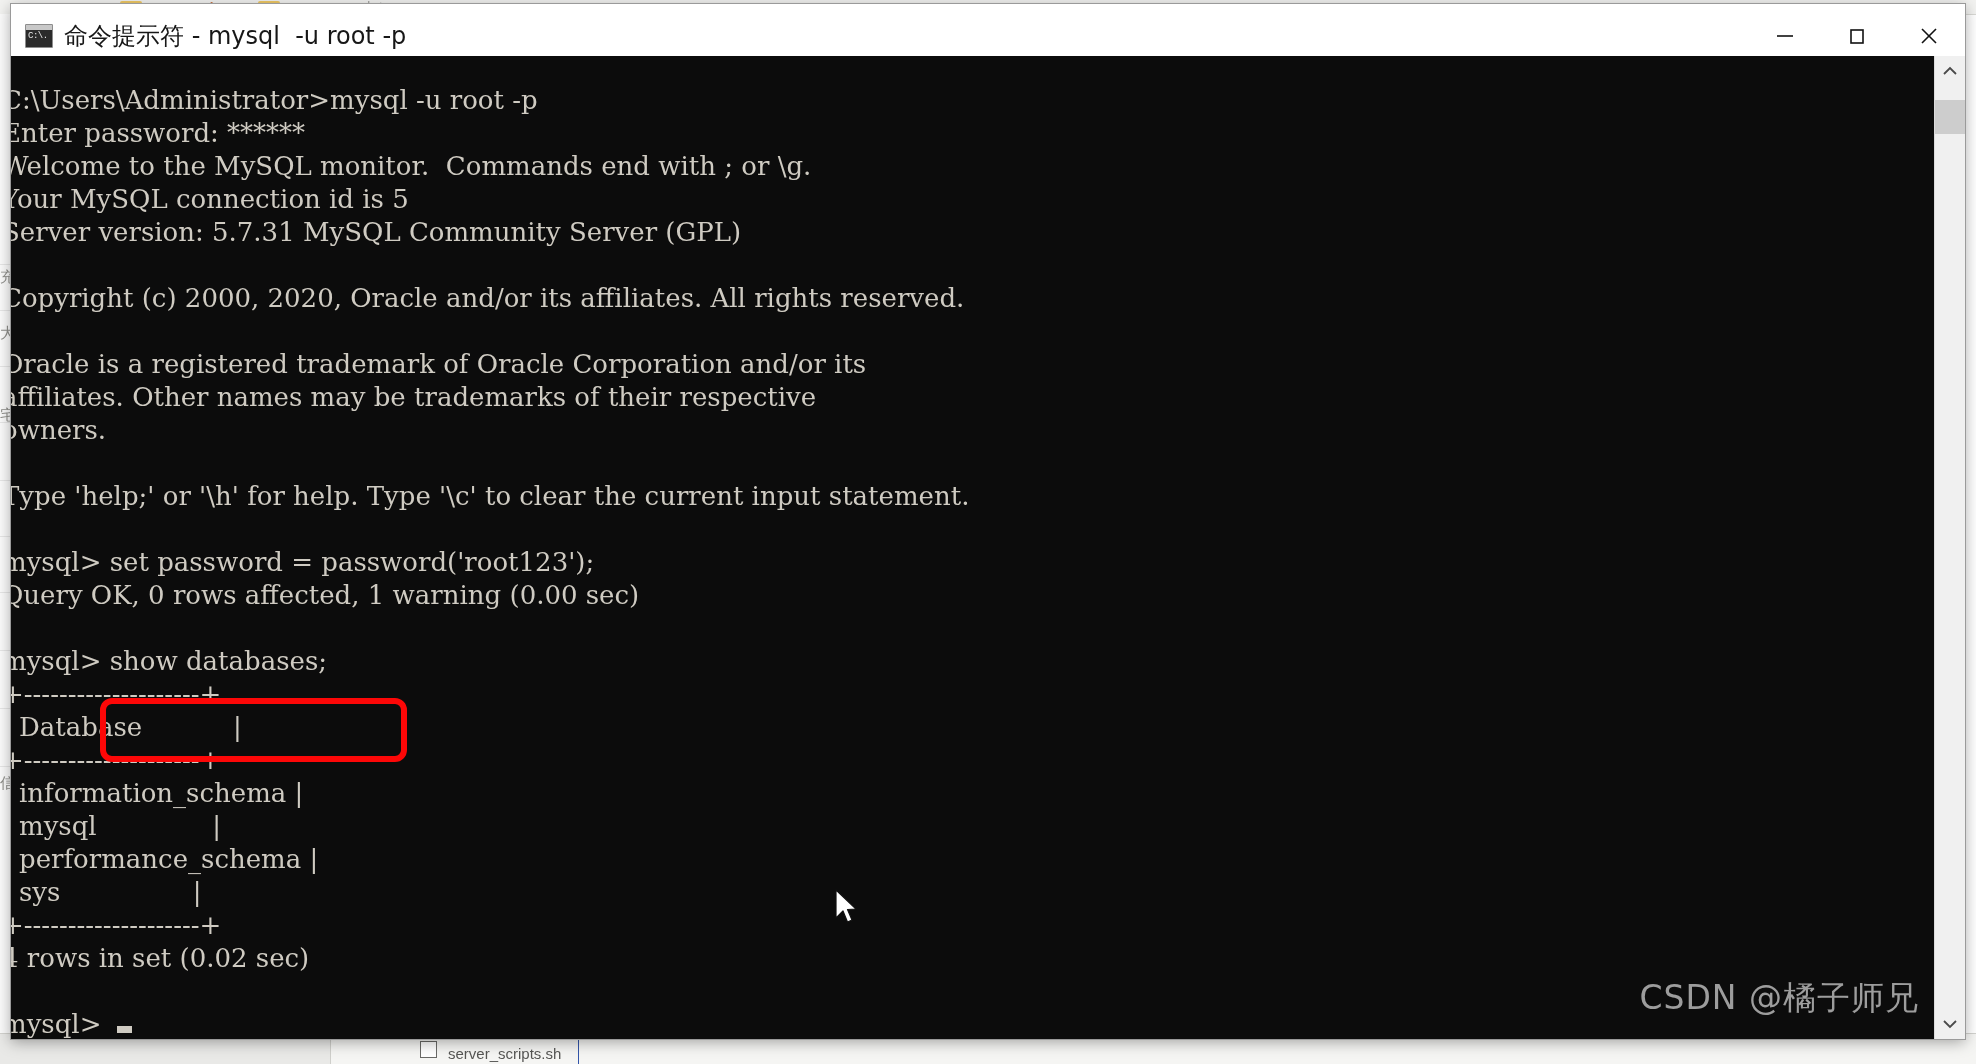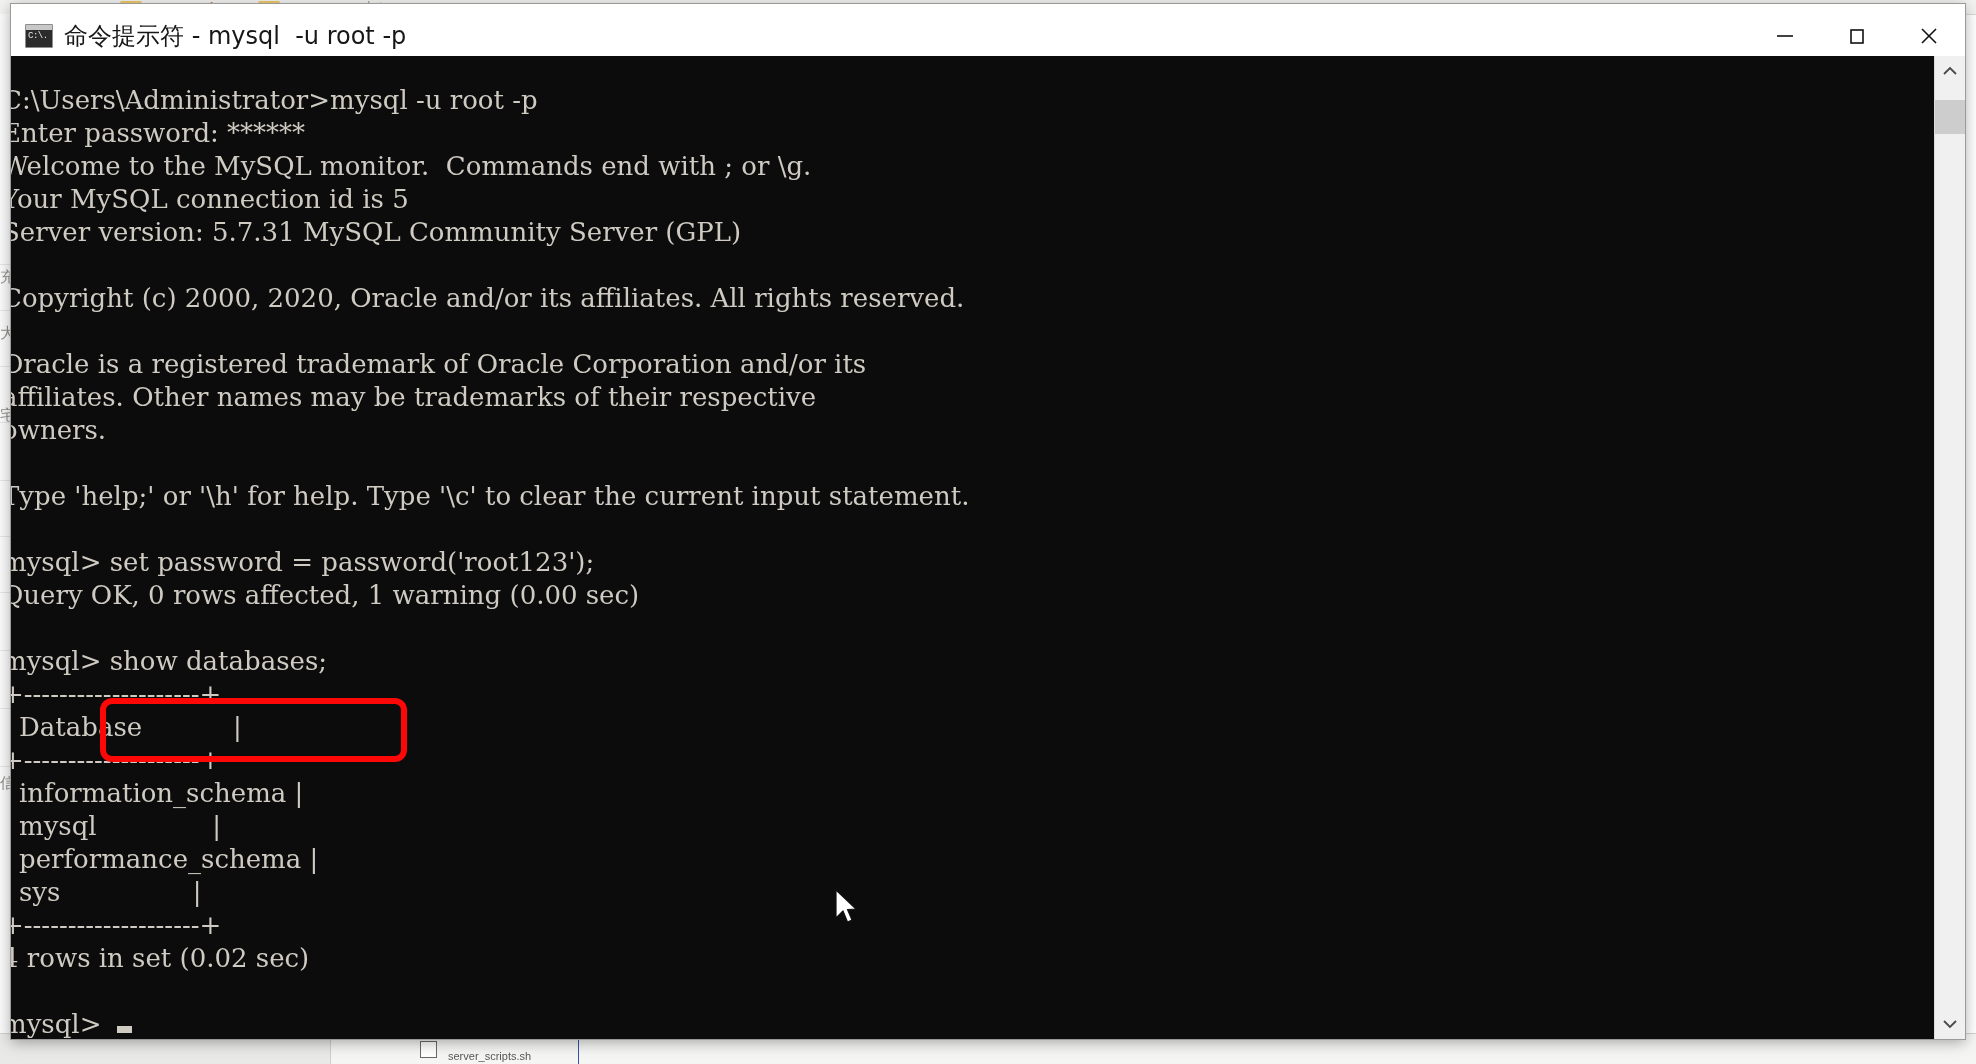--- a/index.html
+++ b/index.html
@@ -47,21 +47,21 @@
 
   .bg-bottom-strip {
     position: absolute; left: 0; right: 0; bottom: 0; height: 30px;
     background: #f5f5f3; border-top: 1px solid #d2d2ce;
   }
   .bg-bottom-left {
     position: absolute; left: 0; bottom: 0; width: 330px; height: 30px;
     background: #e9e9e7; border-right: 1px solid #cfcfcb;
   }
   .bg-file-row {
-    position: absolute; bottom: 2px; font-size: 11px; color: #3a3a38;
+    position: absolute; bottom: 2px; font-size: 15px; color: #3a3a38;
     white-space: nowrap; opacity: .85;
   }
   .bg-file-check {
     position: absolute; bottom: 6px; left: 420px; width: 15px; height: 15px;
     border: 1px solid #6a6a68; background: #fff;
   }
   .bg-caretline {
     position: absolute; bottom: 0px; left: 578px; width: 1px; height: 26px; background: #3355aa;
   }
 
@@ -223,20 +223,21 @@
           </svg>
         </div>
       </div>
     </div>
 
     <div class="console-body">
       <div class="term" id="term"><div class="term-line">C:\Users\Administrator&gt;mysql -u root -p</div><div class="term-line">Enter password: ******</div><div class="term-line">Welcome to the MySQL monitor.  Commands end with ; or \g.</div><div class="term-line">Your MySQL connection id is 5</div><div class="term-line">Server version: 5.7.31 MySQL Community Server (GPL)</div><div class="term-line"></div><div class="term-line">Copyright (c) 2000, 2020, Oracle and/or its affiliates. All rights reserved.</div><div class="term-line"></div><div class="term-line">Oracle is a registered trademark of Oracle Corporation and/or its</div><div class="term-line">affiliates. Other names may be trademarks of their respective</div><div class="term-line">owners.</div><div class="term-line"></div><div class="term-line">Type 'help;' or '\h' for help. Type '\c' to clear the current input statement.</div><div class="term-line"></div><div class="term-line">mysql&gt; set password = password('root123');</div><div class="term-line">Query OK, 0 rows affected, 1 warning (0.00 sec)</div><div class="term-line"></div><div class="term-line">mysql&gt; show databases;</div><div class="term-line">+--------------------+</div><div class="term-line">| Database           |</div><div class="term-line">+--------------------+</div><div class="term-line">| information_schema |</div><div class="term-line">| mysql              |</div><div class="term-line">| performance_schema |</div><div class="term-line">| sys                |</div><div class="term-line">+--------------------+</div><div class="term-line">4 rows in set (0.02 sec)</div><div class="term-line"></div><div class="term-line"><span>mysql&gt;</span><span class="cursor-block"></span></div></div>
 
       <div class="redbox"></div>
 
+      <div class="watermark">CSDN @橘子师兄</div>
 
       <svg class="mouse-cursor" viewBox="0 0 26 38">
         <path d="M2,2 L2,30 L9,23 L13.5,34 L18,32 L13.5,21.5 L22,21 Z" fill="#ffffff" stroke="#111111" stroke-width="1.2" stroke-linejoin="round"></path>
       </svg>
     </div>
 
     <div class="vscroll">
       <div class="vs-arrow up">
         <svg width="14" height="10" viewBox="0 0 14 10">
           <polyline points="1,8 7,2 13,8" fill="none" stroke="#4a4a4a" stroke-width="1.8"></polyline>

